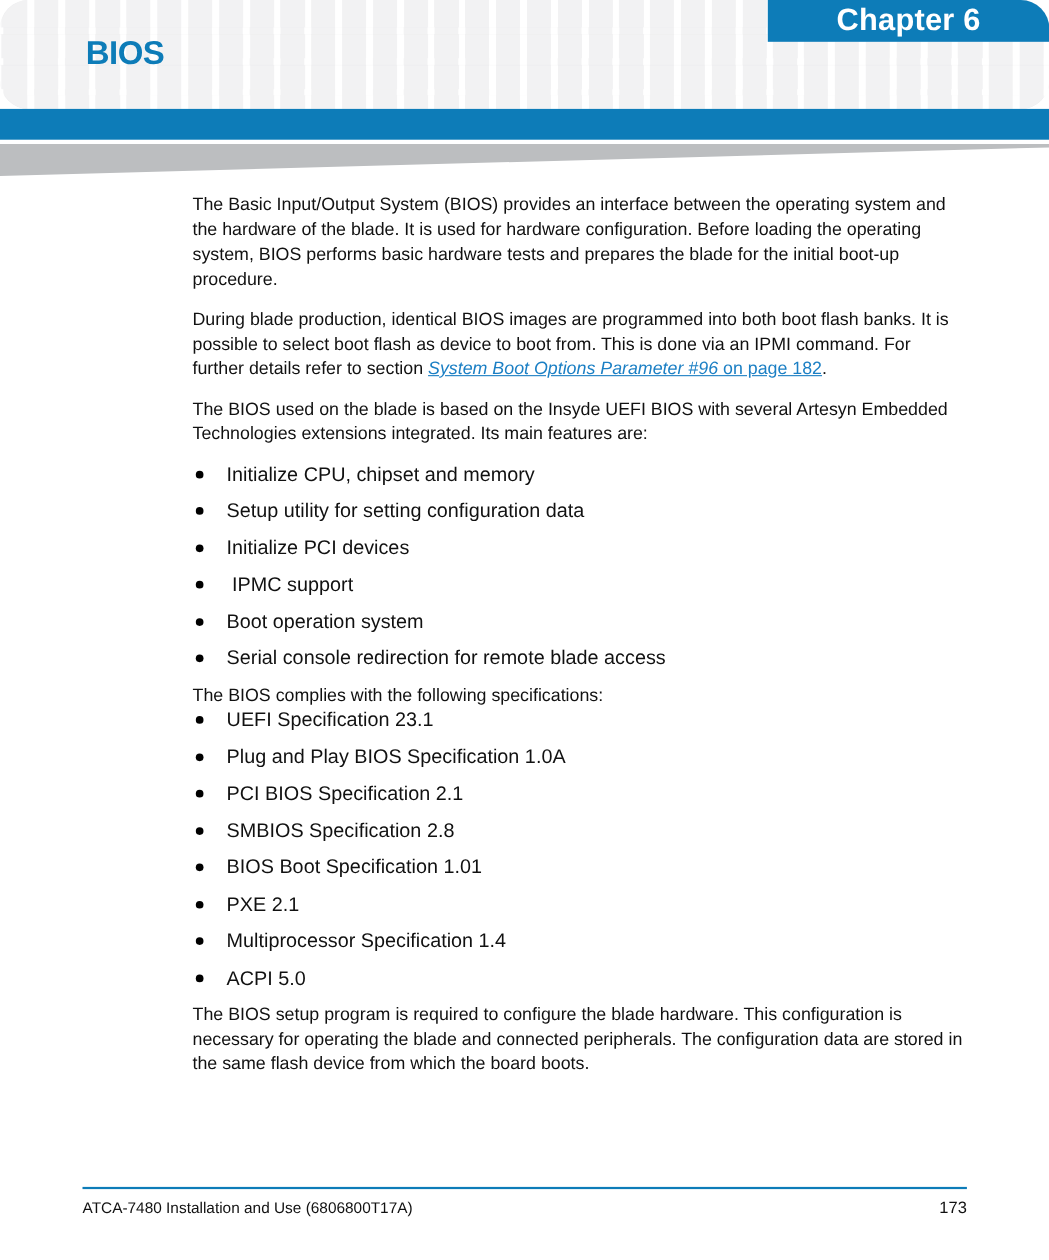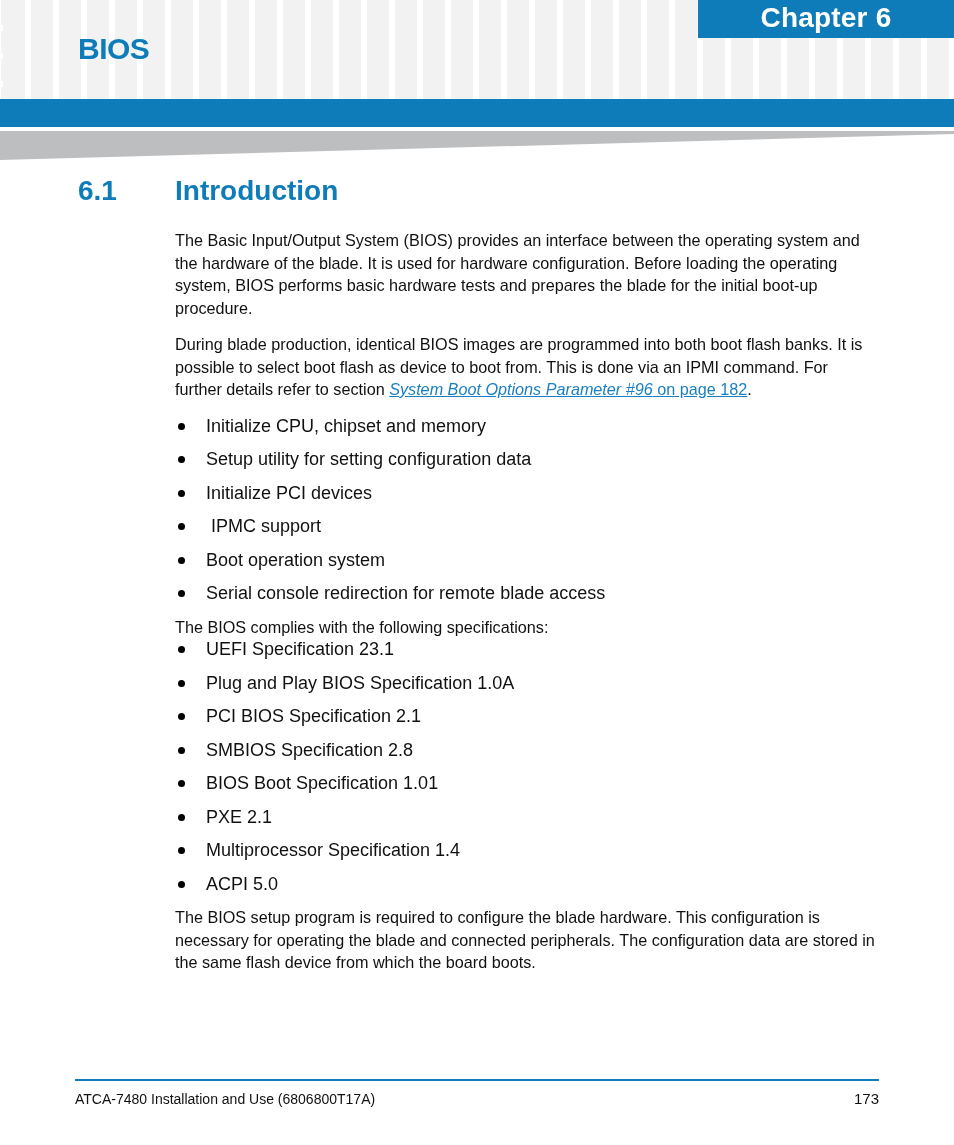--- a/index.html
+++ b/index.html
@@ -17,20 +17,21 @@
   }
 
   
   .page-header {
     position: absolute;
     top: 0;
     left: 0;
     width: 954px;
     height: 99px;
     overflow: hidden;
+    border-radius: 26px;
   }
   .header-grid {
     position: absolute;
     top: 0;
     left: 0;
     width: 954px;
     height: 99px;
     background-color: #ffffff;
     background-image:
       linear-gradient(to right, #f2f2f3 22px, transparent 22px),
@@ -222,31 +223,28 @@
 <div class="header-bar"></div>
 
 <div class="header-wedge">
   <svg width="954" height="32" viewBox="0 0 954 32" xmlns="http://www.w3.org/2000/svg" aria-hidden="true">
     <polygon points="0,0 954,0 954,3 0,29" fill="#bcbec0"></polygon>
   </svg>
 </div>
 
 <div class="content">
 
-  <h2 class="section-heading">
-    <span class="section-number">6.1</span>
-    <span class="section-title">Introduction</span>
-  </h2>
 
   <div class="body-block">
 
     <p class="para">The Basic Input/Output System (BIOS) provides an interface between the operating system and the hardware of the blade. It is used for hardware configuration. Before loading the operating system, BIOS performs basic hardware tests and prepares the blade for the initial boot-up procedure.</p>
 
     <p class="para"><span>During blade production, identical BIOS images are programmed into both boot flash banks. It is possible to select boot flash as device to boot from. This is done via an IPMI command. For further details refer to section </span><a href="#" class="link-italic">System Boot Options Parameter #96</a><a href="#" class="link-plain"> on page 182</a><span>.</span></p>
 
+    <p class="para">The BIOS used on the blade is based on the Insyde UEFI BIOS with several Artesyn Embedded Technologies extensions integrated. Its main features are:</p>
 
     <ul class="bullets">
       <li>Initialize CPU, chipset and memory</li>
       <li>Setup utility for setting configuration data</li>
       <li>Initialize PCI devices</li>
       <li> IPMC support</li>
       <li>Boot operation system</li>
       <li>Serial console redirection for remote blade access</li>
     </ul>
 

